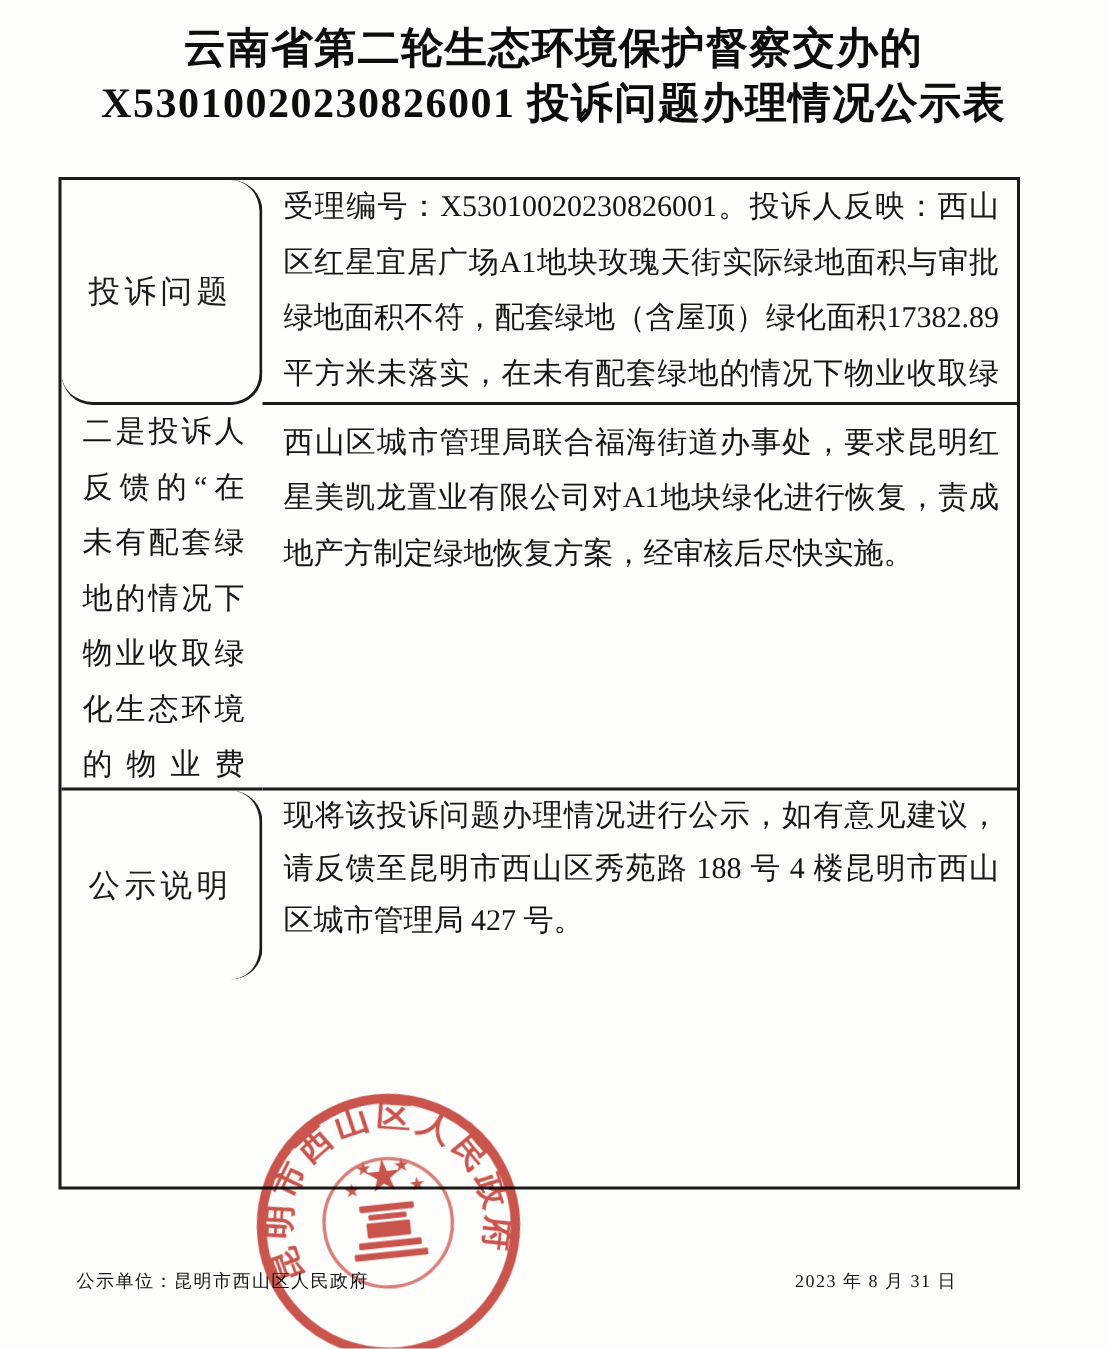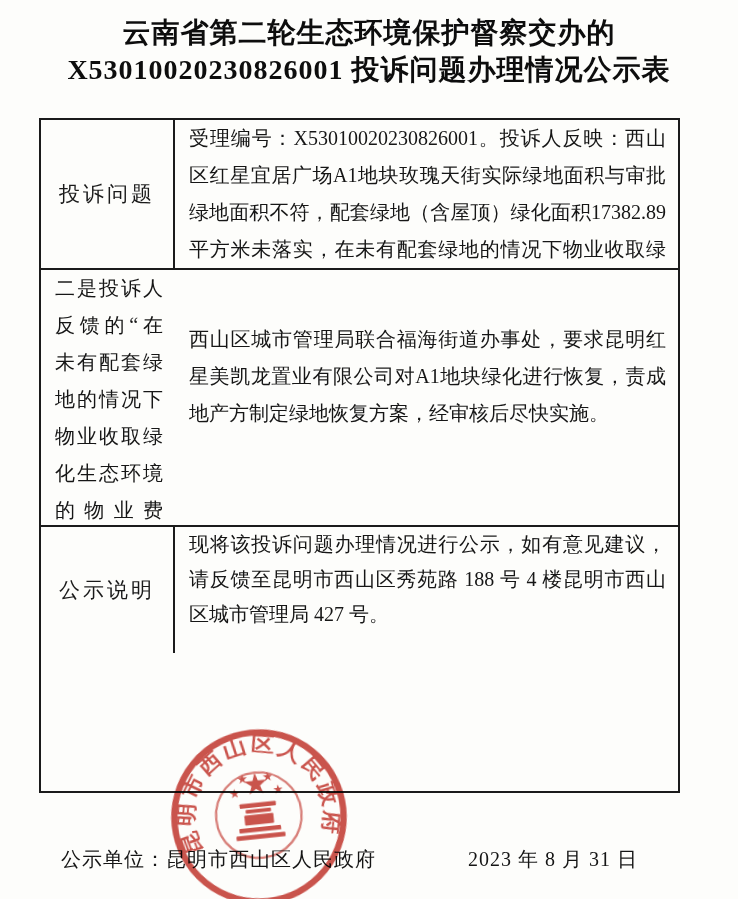--- a/index.html
+++ b/index.html
@@ -36,38 +36,39 @@
   .cell { border-bottom: 2px solid #1b1b1b; overflow: hidden; }
   .cell.last { border-bottom: none; }
   .label-cell {
     border-right: 2px solid #1b1b1b;
     display: flex;
     align-items: center;
     justify-content: center;
     font-size: 21px;
     letter-spacing: 3px;
     color: #1a1a1a;
+    border-radius: 21px;
   }
   .content-cell { padding: 0 12px 0 14px; }
   .content-cell p {
     font-size: 20px;
     line-height: 37px;
     text-align: justify;
     color: #161616;
   }
   .content-cell.tight p { line-height: 35px; }
-  .mid-pad { padding-top: 7px; margin-top: 44px; }
+  .mid-pad { padding-top: 7px; }
   .doc-footer {
     position: absolute;
-    left: 16px; right: 0;
+    left: 6px; right: 0;
     top: 846px;
     display: flex;
     justify-content: space-between;
     padding: 0 100px 0 45px;
-    font-size: 20px;
+    font-size: 12px;
     letter-spacing: 1px;
   }
   .seal {
     position: absolute;
     left: 168px;
     top: 726px;
     width: 182px;
     height: 182px;
     opacity: 0.87;
     mix-blend-mode: multiply;

